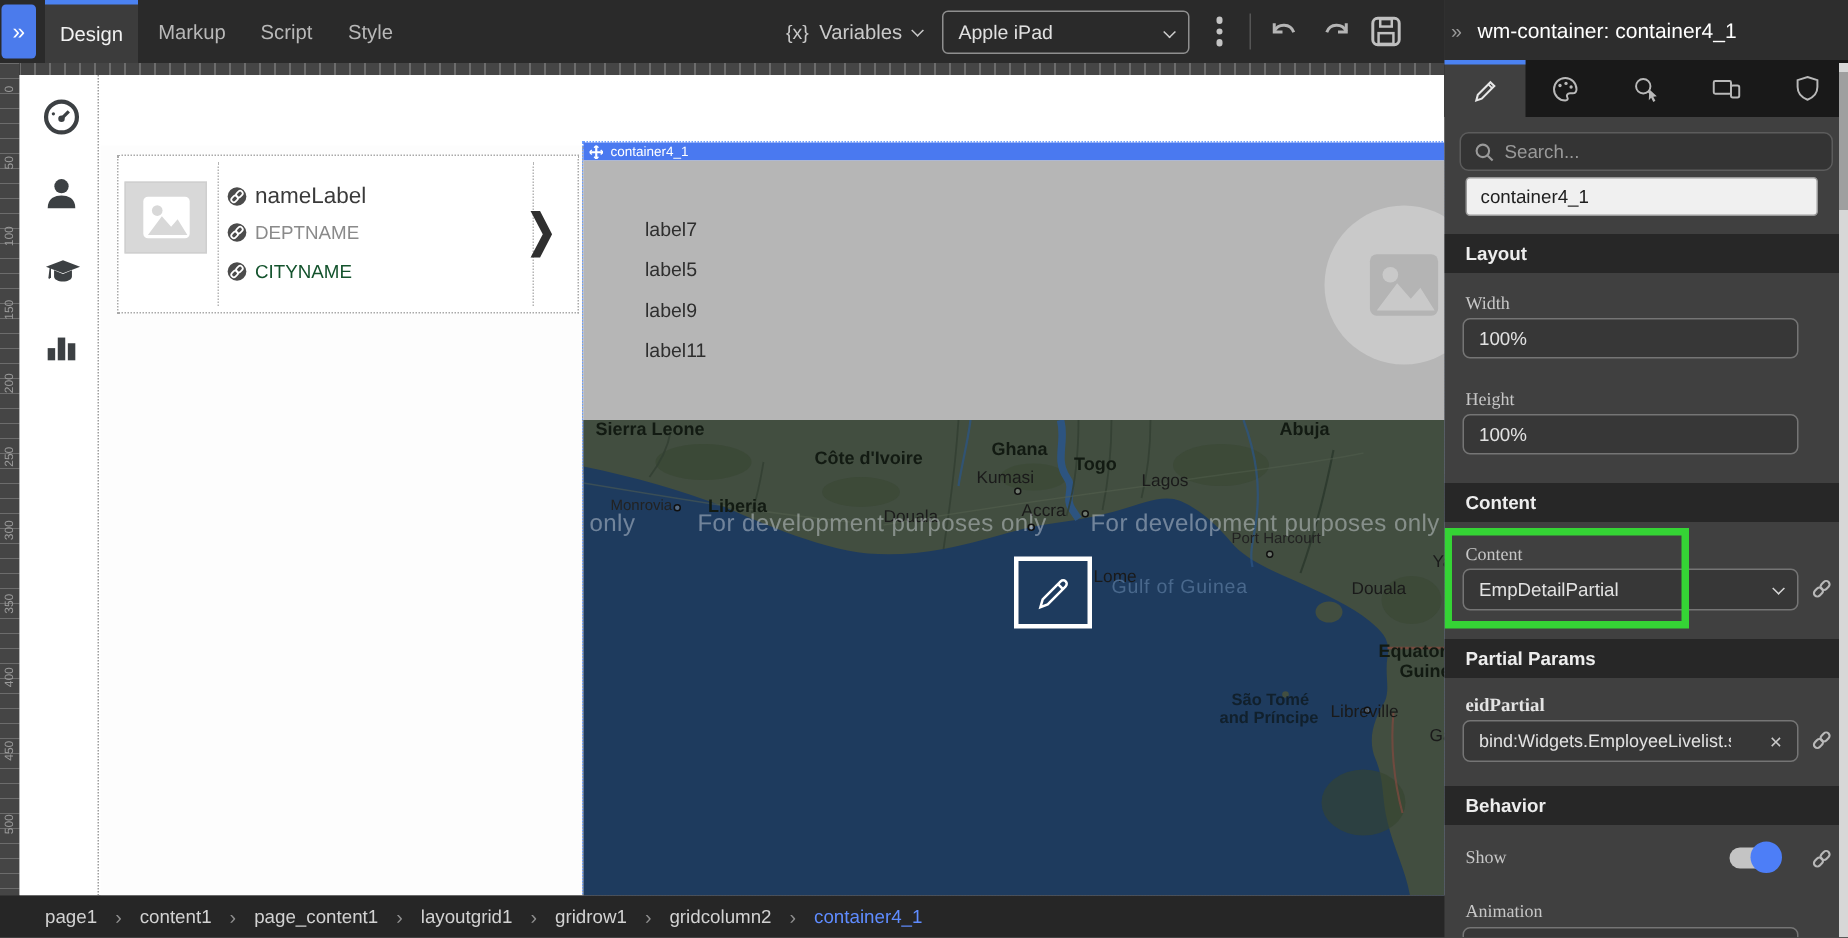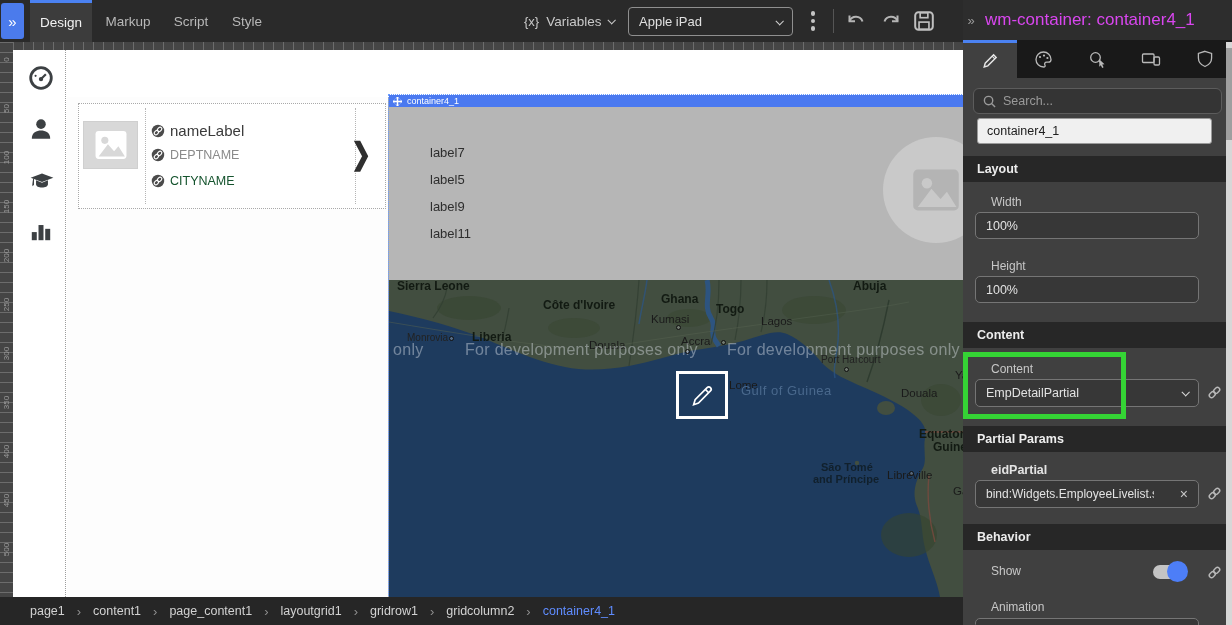--- a/index.html
+++ b/index.html
@@ -73,34 +73,34 @@
   
   #bcbar { position:absolute; left:0; top:597px; width:963px; height:28px; background:#262626; display:flex; align-items:center; }
   #breadcrumb { display:flex; align-items:center; gap:12px; padding-left:30px; font-size:12.5px; }
   #breadcrumb .bi { color:#d2d2d2; cursor:pointer; }
   #breadcrumb .bi.active { color:#5f8cff; }
   #breadcrumb .bsep { color:#8f8f8f; font-size:13px; }
   
   #panel { position:absolute; left:963px; top:0; width:269px; height:625px; background:#404040; }
   #phead { position:absolute; left:0; top:0; width:269px; height:40px; background:#2d2d2d; display:flex; align-items:center; }
   #phead .pchev { color:#9a9a9a; font-size:13px; width:16px; text-align:center; }
-  #phead .ptitle { color:#d946ef; font-size:17px; padding-left:6px; }
+  #phead .ptitle { color:#ffffff; font-size:14px; padding-left:6px; }
   #ptabs { position:absolute; left:0; top:40px; width:269px; height:38px; background:#191919; display:flex; }
   .ptab { width:54px; height:38px; display:flex; align-items:center; justify-content:center; cursor:pointer; }
   .ptab.active { background:#404040; border-top:3px solid #4b82f2; }
   #pbody { position:absolute; left:0; top:78px; width:288px; height:547px; overflow:hidden;border-radius:15px; }
   .searchbox { position:absolute; left:10px; top:10px; width:249px; height:26px; background:#343434; border:1px solid #5c5c5c;
     border-radius:6px; display:flex; align-items:center; gap:7px; padding:0 9px; }
   .searchbox input { background:transparent; border:none; outline:none; color:#cfcfcf; font-size:12.5px; width:200px; font-family:inherit; }
   .searchbox input::placeholder { color:#9a9a9a; }
   .nameinput { position:absolute; left:14px; top:40px; width:235px; height:26px; background:#f0f0f0; border:1px solid #9a9a9a;
     border-radius:3px; color:#202020; font-size:12.5px; padding:0 9px; font-family:inherit; }
   .sechead { position:absolute; left:0; width:269px; height:26px; background:#272727; color:#ededed; font-weight:bold;
     font-size:12.5px; line-height:26px; padding-left:14px; }
-  .flabel { position:absolute; left:28px; color:#c7c7c7; font-size:12px; }
+  .flabel { position:absolute; left:14px; color:#c7c7c7; font-size:12px;font-family:Liberation Serif, serif; }
   .flabel.bold { font-weight:bold; color:#e3e3e3; font-size:12.5px; }
   .dinput { position:absolute; left:12px; width:224px; height:27px; background:#373737; border:1px solid #757575;
     border-radius:5px; color:#e2e2e2; font-size:12.5px; padding:0 10px; font-family:inherit; }
   .dselect { position:absolute; left:12px; width:224px; height:28px; background:#373737; border:1px solid #757575;
     border-radius:5px; color:#e2e2e2; font-size:12.5px; display:flex; align-items:center; padding:0 10px; cursor:pointer; }
   .dselect .chv { margin-left:auto; color:#d8d8d8; }
   #greenbox { position:absolute; left:0; top:274px; width:163px; height:67px; border:5px solid #35d435; pointer-events:none; z-index:5; }
   .linkbtn { position:absolute; left:243px; width:18px; height:18px; cursor:pointer; }
   .clearx { margin-left:auto; color:#c9c9c9; font-size:14px; cursor:pointer; padding-left:6px; }
   .bindtext { overflow:hidden; white-space:nowrap; max-width:168px; display:inline-block; }

